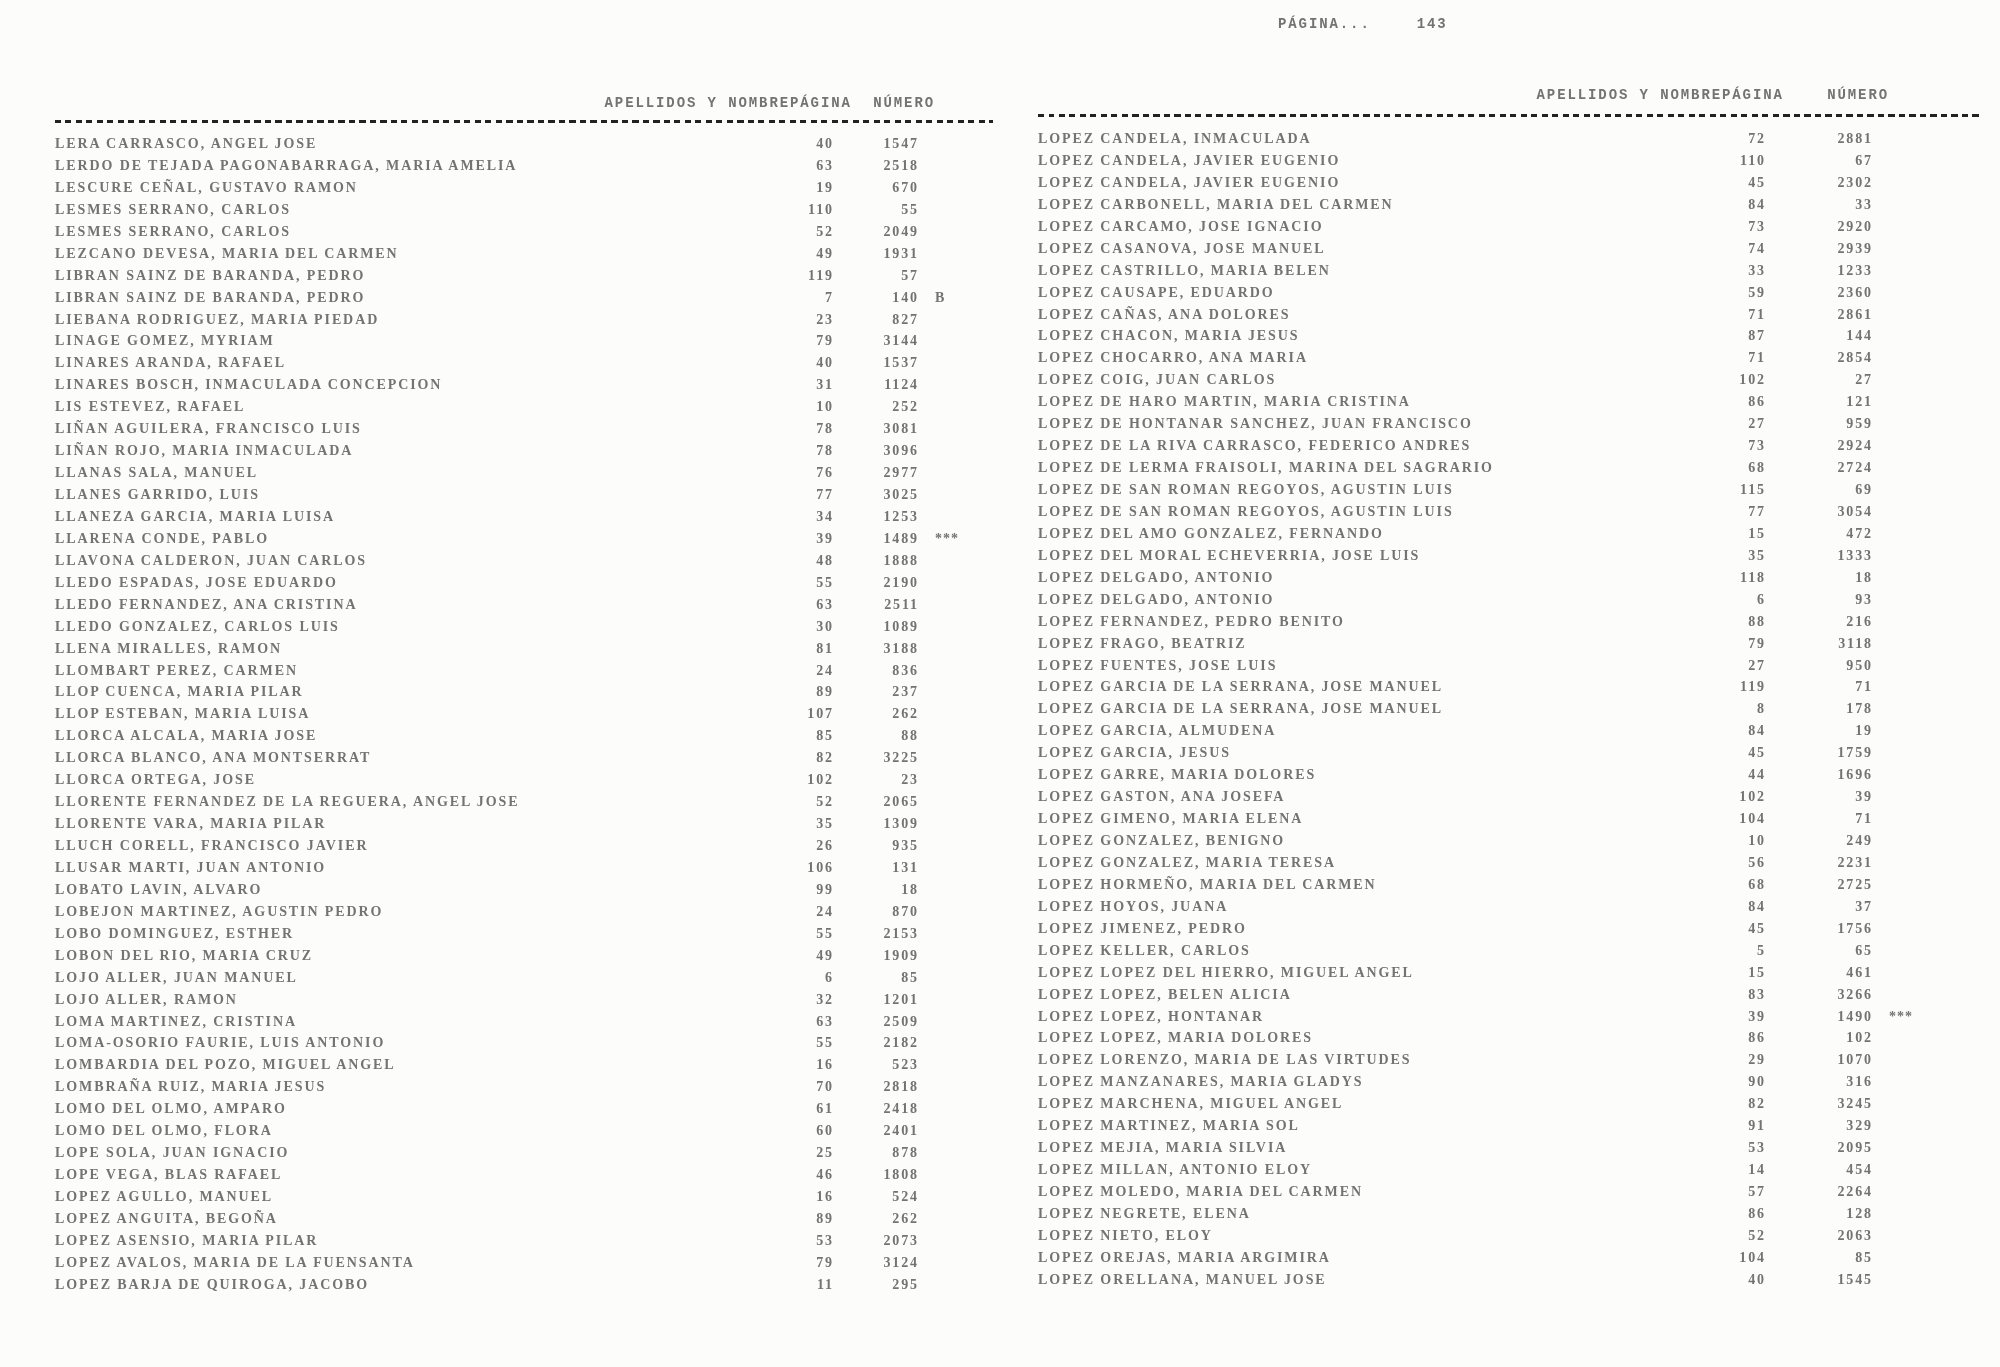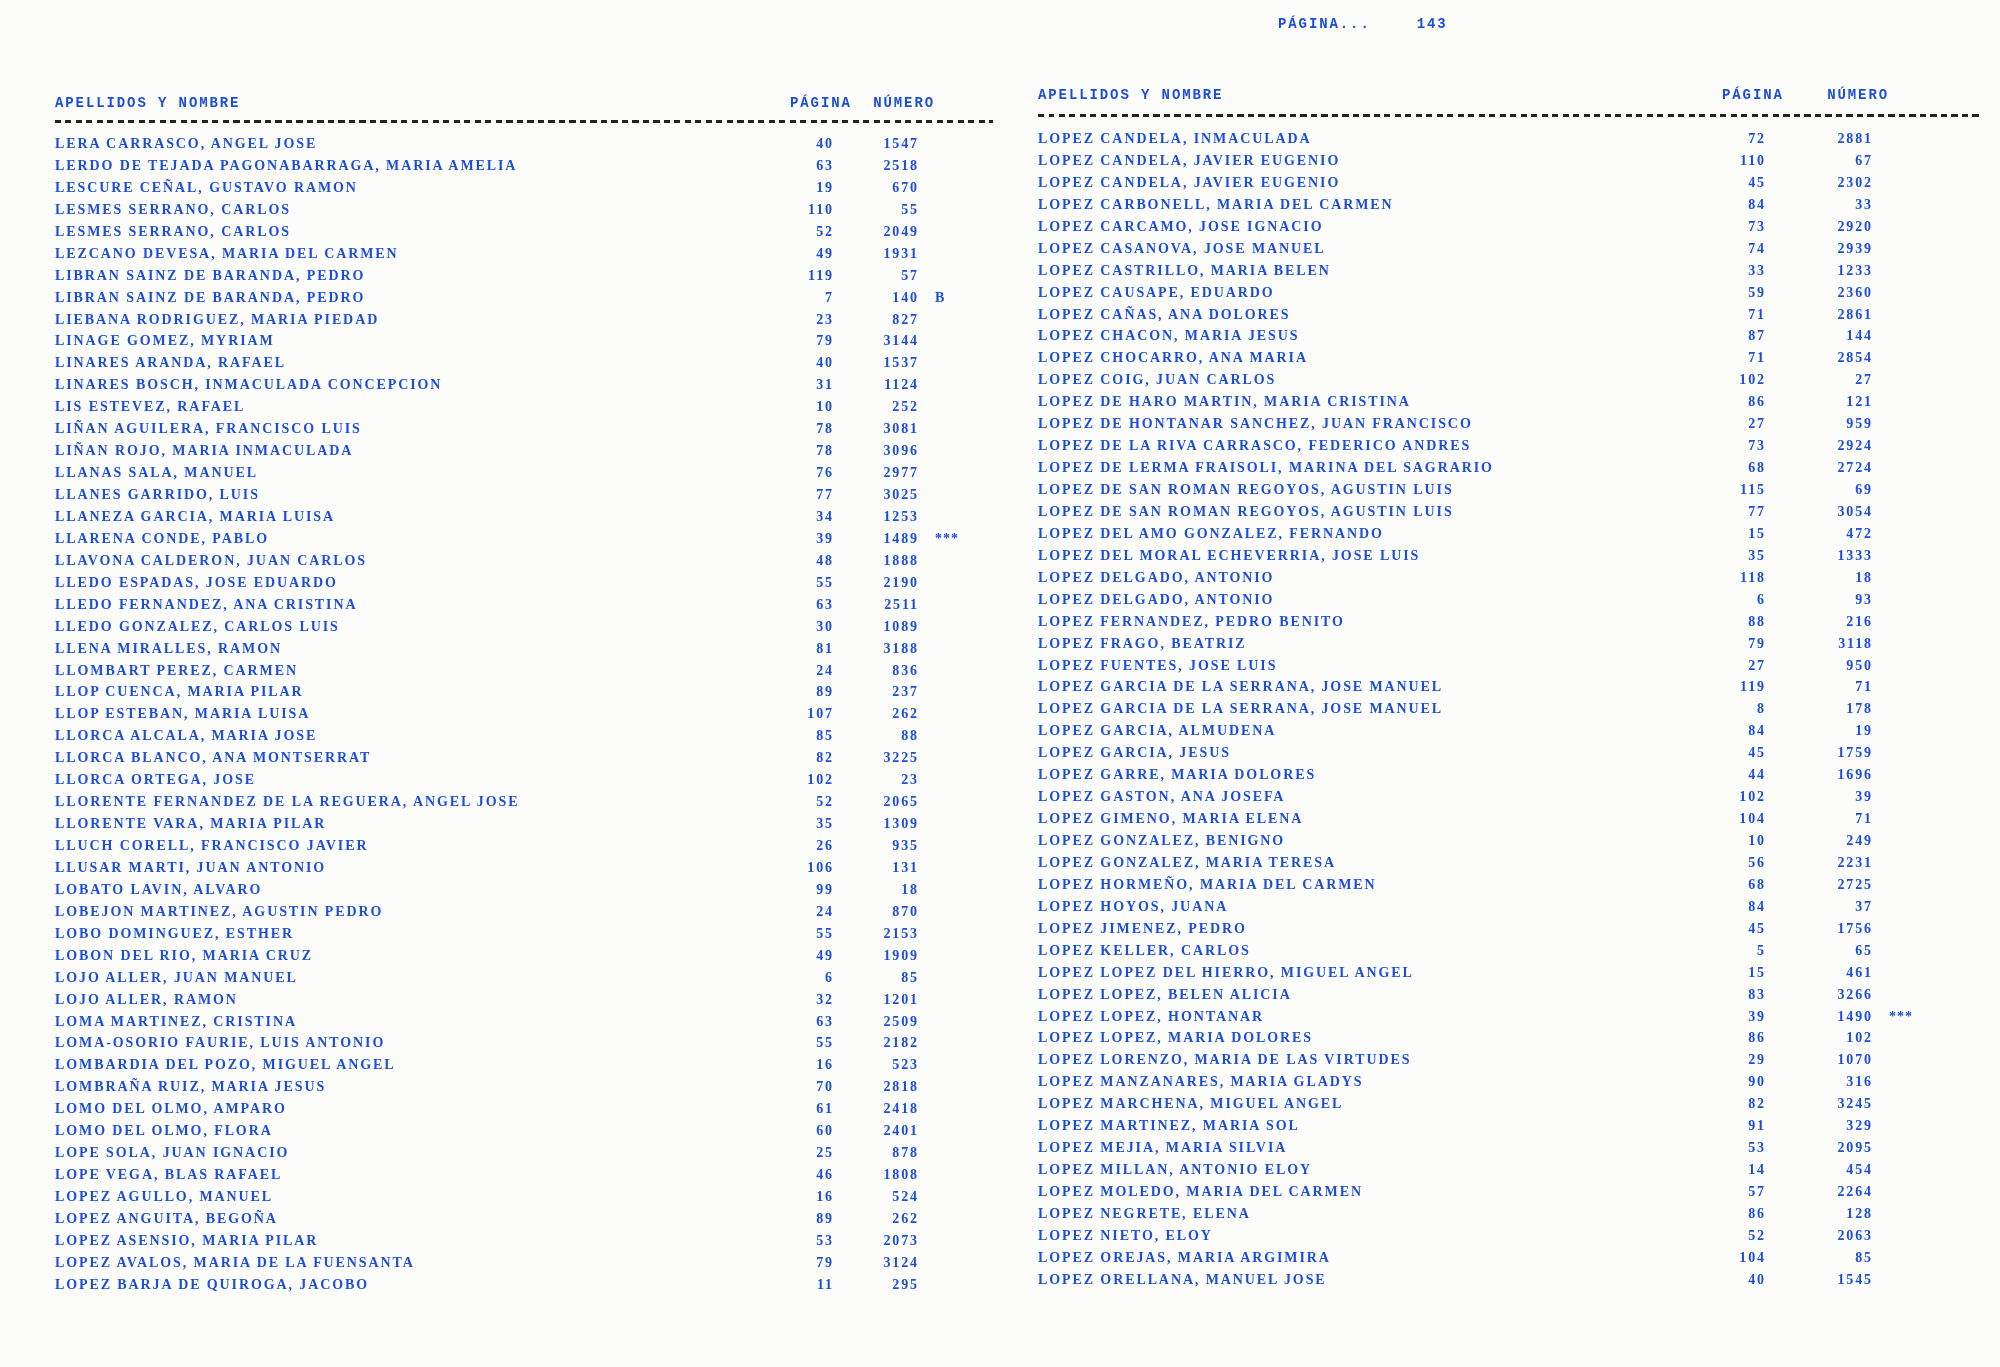--- a/index.html
+++ b/index.html
@@ -4,21 +4,21 @@
 <style>
   html,body{margin:0;padding:0;}
   body{
     background:#f4f3f0;
     font-family:"Liberation Mono","DejaVu Sans Mono",monospace;
   }
   .page{
     position:relative;
     width:2000px;height:1367px;
     background:#fcfcfa;
-    color:#1d4ed8;
+    color:#737373;
     font-weight:700;
     font-size:14px;
     letter-spacing:1.9px;
     overflow:hidden;
   }
   .top-header{
     position:absolute;
     left:1278px;top:16px;
     display:flex;gap:46px;
     white-space:pre;
@@ -27,21 +27,21 @@
   .col-left{left:55px;width:935px;
     --head-top:95px;--dash-top:120px;--rows-top:133px;
     --pagew:60px;--numw:85px;--notew:55px;--dashw:938px;}
   .col-right{left:1038px;width:909px;
     --head-top:87px;--dash-top:114px;--rows-top:128px;
     --pagew:60px;--numw:107px;--notew:58px;--dashw:945px;}
   .col-head{
     position:absolute;left:0;top:var(--head-top);
     width:100%;display:flex;align-items:baseline;
   }
-  .head-name{flex:1;text-align:left;}
+  .head-name{flex:1;text-align:right;}
   .head-page{width:var(--pagew);text-align:right;}
   .head-num{width:var(--numw);text-align:right;}
   .head-note{width:var(--notew);}
   .dashes{
     position:absolute;left:0;top:var(--dash-top);
     width:var(--dashw);height:3px;
     background:repeating-linear-gradient(90deg,#222 0 6px,transparent 6px 10.5px);
   }
   .rows{position:absolute;left:0;top:var(--rows-top);width:100%;font-family:Liberation Serif, serif;}
   .row{display:flex;height:21.95px;line-height:21.95px;align-items:baseline;}

